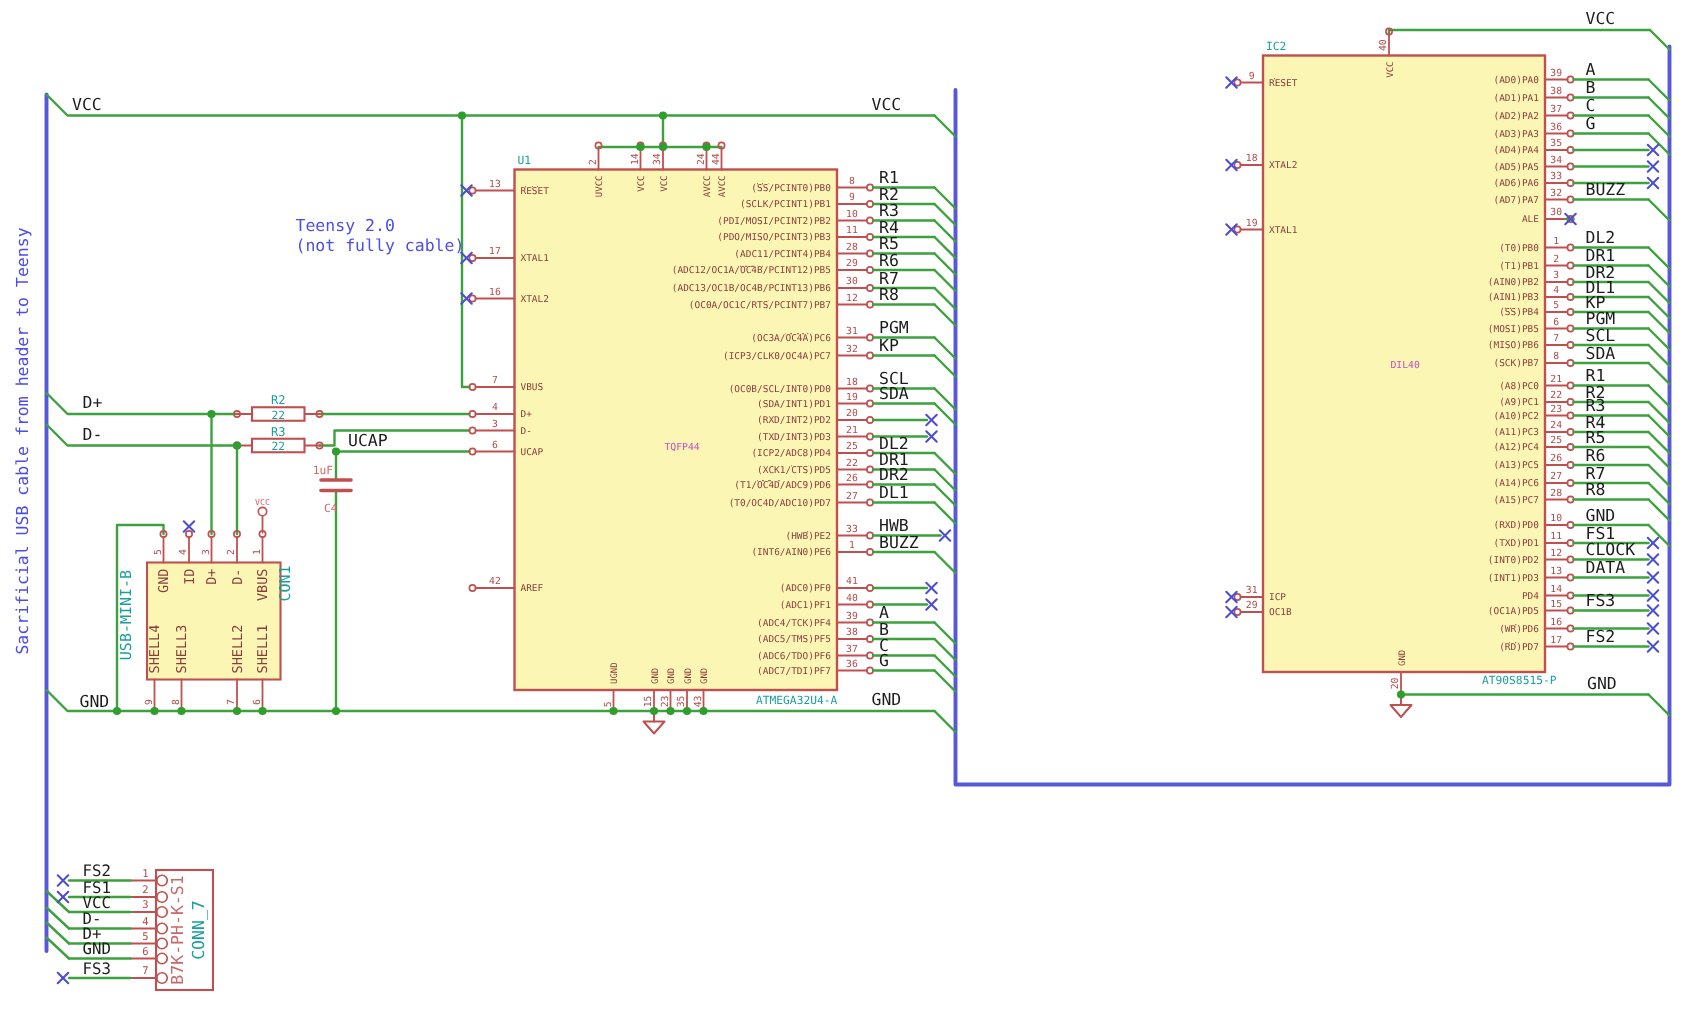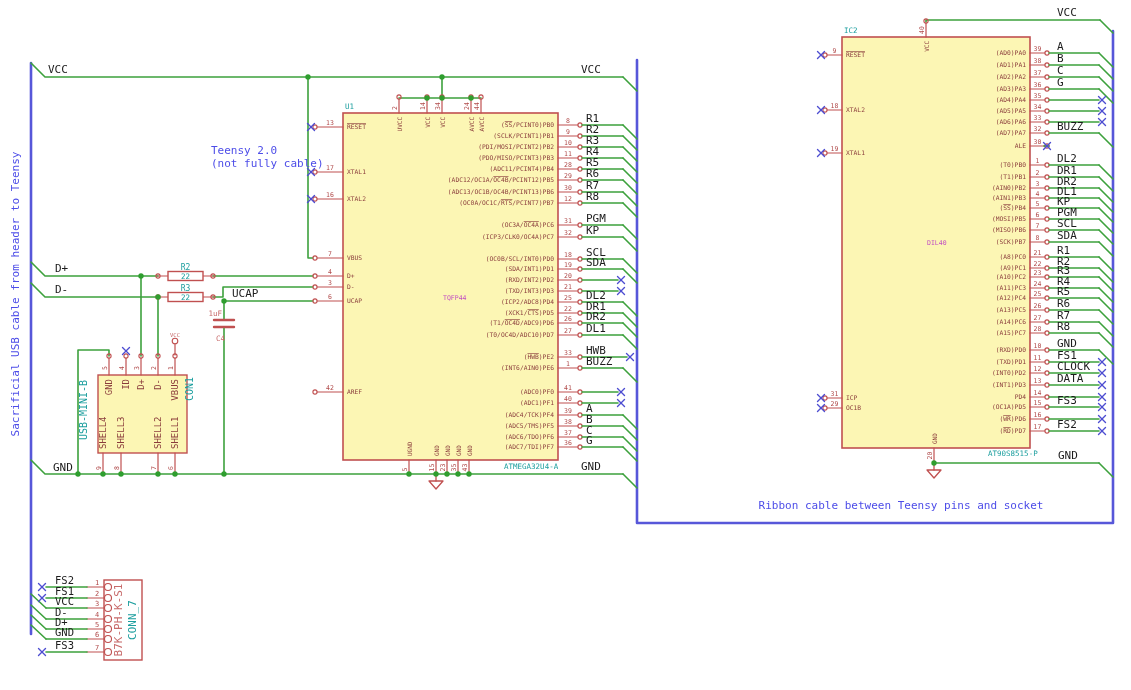--- a/index.html
+++ b/index.html
@@ -2,21 +2,21 @@
 <html><head>
 <meta charset="utf-8">
 <style>
   html,body{margin:0;padding:0;background:#fff;}
   .canvas{position:relative;width:1131px;height:690px;background:#ffffff;overflow:hidden;
           font-family:"DejaVu Sans Mono",monospace;}
   .canvas svg{position:absolute;left:0;top:0;}
   svg text{font-family:"DejaVu Sans Mono",monospace;}
   .note{position:absolute;color:#4d4de8;font-size:11px;line-height:1.15;white-space:nowrap;}
   #note-left{left:16px;top:294px;transform:translate(-50%,-50%) rotate(-90deg);}
-  #note-teensy{left:197px;top:145px;margin-left:14px;}
+  #note-teensy{left:197px;top:145px;}
   #note-ribbon{left:901px;top:500px;transform:translateX(-50%);}
 </style>
 </head>
 <body>
 
 <div class="canvas">
   <svg id="schematic" width="1131" height="690" viewBox="0 0 1131 690">
       <polyline points="31,63 31,634" fill="none" stroke="#5757d9" stroke-width="2.6" stroke-linecap="round" stroke-linejoin="round"></polyline>
       <polyline points="637,60 637,523 1113,523 1113,31" fill="none" stroke="#5757d9" stroke-width="2.6" stroke-linecap="round" stroke-linejoin="round"></polyline>
       <polyline points="31,63 45,77 623,77" fill="none" stroke="#3da13d" stroke-width="1.6" stroke-linecap="round" stroke-linejoin="round"></polyline>
@@ -718,16 +718,13 @@
       <text x="1058" y="459" font-size="11" fill="#1c1c1c" text-anchor="start"><tspan>GND</tspan></text>
     </svg>
 
   <div class="note" id="note-left">
     <span>Sacrificial USB cable from header to Teensy</span>
   </div>
   <div class="note" id="note-teensy">
     <span>Teensy 2.0</span><br>
     <span>(not fully cable)</span>
   </div>
-  <div class="note" id="note-ribbon">
-    <span>Ribbon cable between Teensy pins and socket</span>
-  </div>
 </div>
 
 </body></html>

